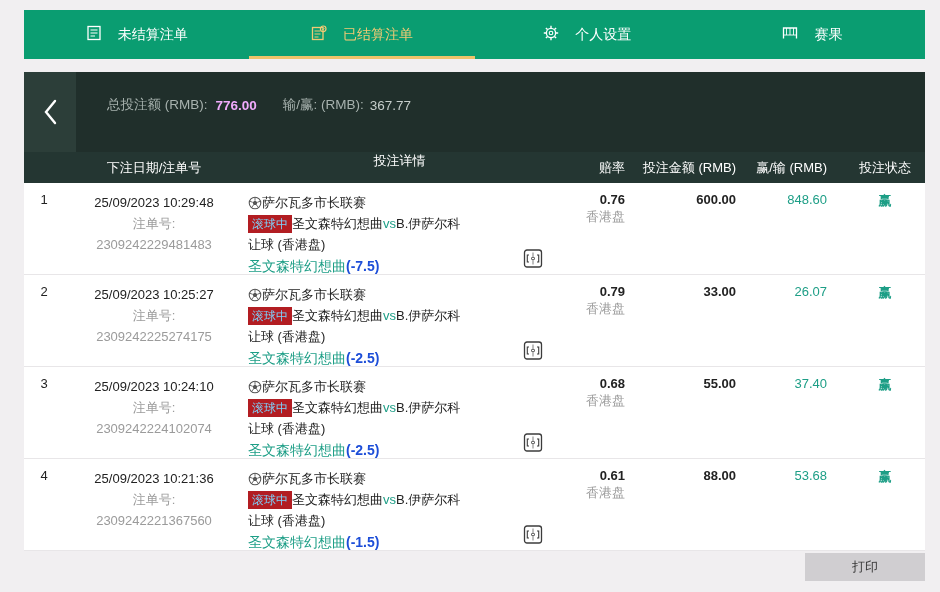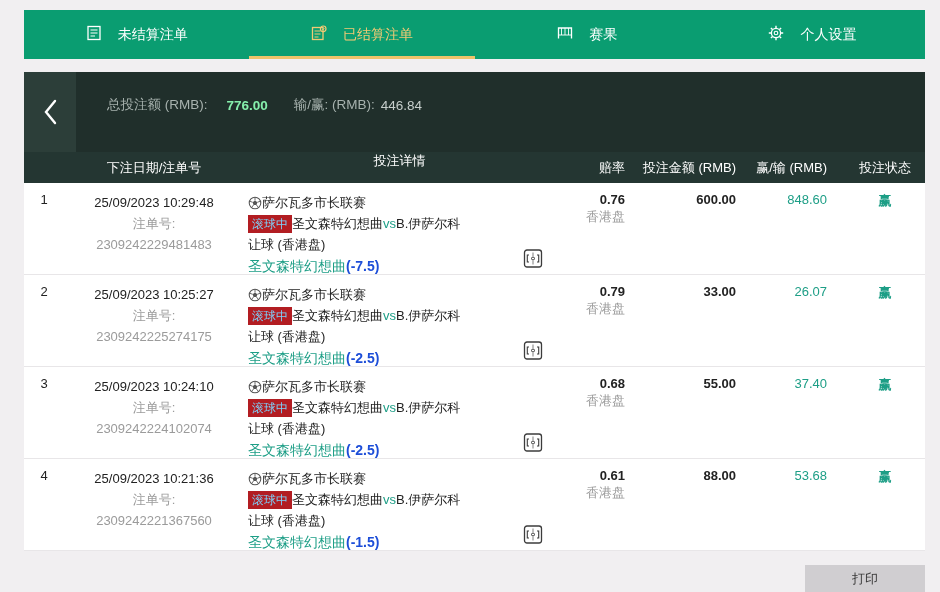--- a/index.html
+++ b/index.html
@@ -20,21 +20,21 @@
   .tab.active::after{content:"";position:absolute;left:0;right:0;bottom:0;height:3px;background:#eec36a;}
 
   
   .card{position:absolute;left:24px;top:72px;width:901px;background:#fff;}
 
   .hdr{height:80px;background:#202f2b;display:flex;position:relative;}
   .back{width:52px;background:#2c3e39;display:flex;align-items:center;justify-content:center;cursor:pointer;}
   .hdr-main{padding:13px 0 0 31px;}
   .date-line{display:flex;align-items:center;gap:7px;color:#21a06f;font-size:17px;font-weight:bold;}
   .totals{margin-top:11px;font-size:13.5px;color:#a7b2ae;display:flex;align-items:center;justify-content:space-between;}
-  .totals .white{color:#86efac;font-weight:bold;margin-left:19px;}
+  .totals .white{color:#f0abfc;font-weight:bold;margin-left:8px;}
   .totals .val2{color:#c6cecb;margin-left:6px;}
   .totals .sep{width:26px;}
   .sort{position:absolute;top:14px;right:14px;width:148px;height:29px;border:1px solid #d9d9d9;
         color:#fff;font-size:13px;display:flex;align-items:center;justify-content:space-between;
         padding:0 10px;cursor:pointer;background:transparent;}
 
   
   .thead{height:31px;background:#243632;display:flex;align-items:center;color:#fff;font-size:13px;}
   .c-idx{width:40px;text-align:center;}
   .c-date{width:180px;text-align:center;}
@@ -54,21 +54,21 @@
   .hcp{font-weight:bold;color:#1d4ed8;}
   .teal{color:#1d9e86;}
   .gray{color:#9b9b9b;}
   .bold{font-weight:bold;}
   .c-odds .gray{font-weight:normal;line-height:20px;}
   .badge{background:#b21d22;color:#7dd3fc;font-size:12px;padding:1px 4px;line-height:16px;display:inline-block;}
   .pitch{position:absolute;right:12px;bottom:5px;cursor:pointer;line-height:0;}
   .c-details{height:100%;}
 
   
-  .print-btn{position:absolute;right:15px;top:565px;width:120px;height:28px;background:#d0ced1;
+  .print-btn{position:absolute;right:15px;top:553px;width:120px;height:28px;background:#d0ced1;
              border:none;color:#3a3a3a;font-size:13px;cursor:pointer;font-family:inherit;}
 </style>
 </head>
 <body>
 
 <div class="nav">
   <div class="tab">
     <span><svg width="16" height="16" viewBox="0 0 16 16">
           <rect x="2" y="1.5" width="12" height="13" fill="none" stroke="currentColor" stroke-width="1.3"></rect>
           <path d="M4.5 5h7M4.5 8h7M4.5 11h4.5" stroke="currentColor" stroke-width="1.2"></path>
@@ -76,55 +76,55 @@
     <span>未结算注单</span>
   </div>
   <div class="tab active">
     <span><svg width="16" height="16" viewBox="0 0 16 16">
           <rect x="1.5" y="2.5" width="10.5" height="12" fill="none" stroke="currentColor" stroke-width="1.3"></rect>
           <path d="M3.5 6h6M3.5 9h6M3.5 12h4" stroke="currentColor" stroke-width="1.1"></path>
           <circle cx="12.2" cy="3.8" r="2.8" fill="none" stroke="currentColor" stroke-width="1.2"></circle>
           <path d="M11 3.8l1 1 1.4-1.7" fill="none" stroke="currentColor" stroke-width="1"></path>
         </svg></span>
     <span>已结算注单</span>
-  </div>
-  <div class="tab">
-    <span><svg width="16" height="16" viewBox="0 0 16 16">
-          <path d="M1.5 13.5V3h13v10.5" fill="none" stroke="currentColor" stroke-width="1.3"></path>
-          <path d="M4.5 3v7M8 3v7M11.5 3v7M1.5 10h13" stroke="currentColor" stroke-width="0.9"></path>
-        </svg></span>
-    <span>赛果</span>
   </div>
   <div class="tab">
     <span><svg width="16" height="16" viewBox="0 0 16 16">
           <circle cx="8" cy="8" r="4.6" fill="none" stroke="currentColor" stroke-width="1.3"></circle>
           <circle cx="8" cy="8" r="1.8" fill="none" stroke="currentColor" stroke-width="1.1"></circle>
           <g stroke="currentColor" stroke-width="1.4">
             <path d="M8 .8v2.2M8 13v2.2M.8 8h2.2M13 8h2.2M2.9 2.9l1.6 1.6M11.5 11.5l1.6 1.6M13.1 2.9l-1.6 1.6M4.5 11.5l-1.6 1.6"></path>
           </g>
         </svg></span>
     <span>个人设置</span>
   </div>
+  <div class="tab">
+    <span><svg width="16" height="16" viewBox="0 0 16 16">
+          <path d="M1.5 13.5V3h13v10.5" fill="none" stroke="currentColor" stroke-width="1.3"></path>
+          <path d="M4.5 3v7M8 3v7M11.5 3v7M1.5 10h13" stroke="currentColor" stroke-width="0.9"></path>
+        </svg></span>
+    <span>赛果</span>
+  </div>
 </div>
 
 <div class="card">
 
   <div class="hdr">
     <div class="back">
       <svg width="16" height="26" viewBox="0 0 16 26">
           <path d="M13 2L4 13l9 11" fill="none" stroke="#ffffff" stroke-width="2.4" stroke-linecap="round"></path>
         </svg>
     </div>
     <div class="hdr-main">
       <div class="totals">
         <span>总投注额 (RMB):</span>
         <span class="white">776.00</span>
         <span class="sep"></span>
         <span>输/赢: (RMB):</span>
-        <span class="val2">446.84</span>
+        <span class="val2">367.77</span>
       </div>
     </div>
   </div>
 
   <div class="thead">
     <div class="c-idx"></div>
     <div class="c-date">下注日期/注单号</div>
     <div class="c-details">投注详情</div>
     <div class="c-odds">赔率</div>
     <div class="c-stake">投注金额 (RMB)</div>

